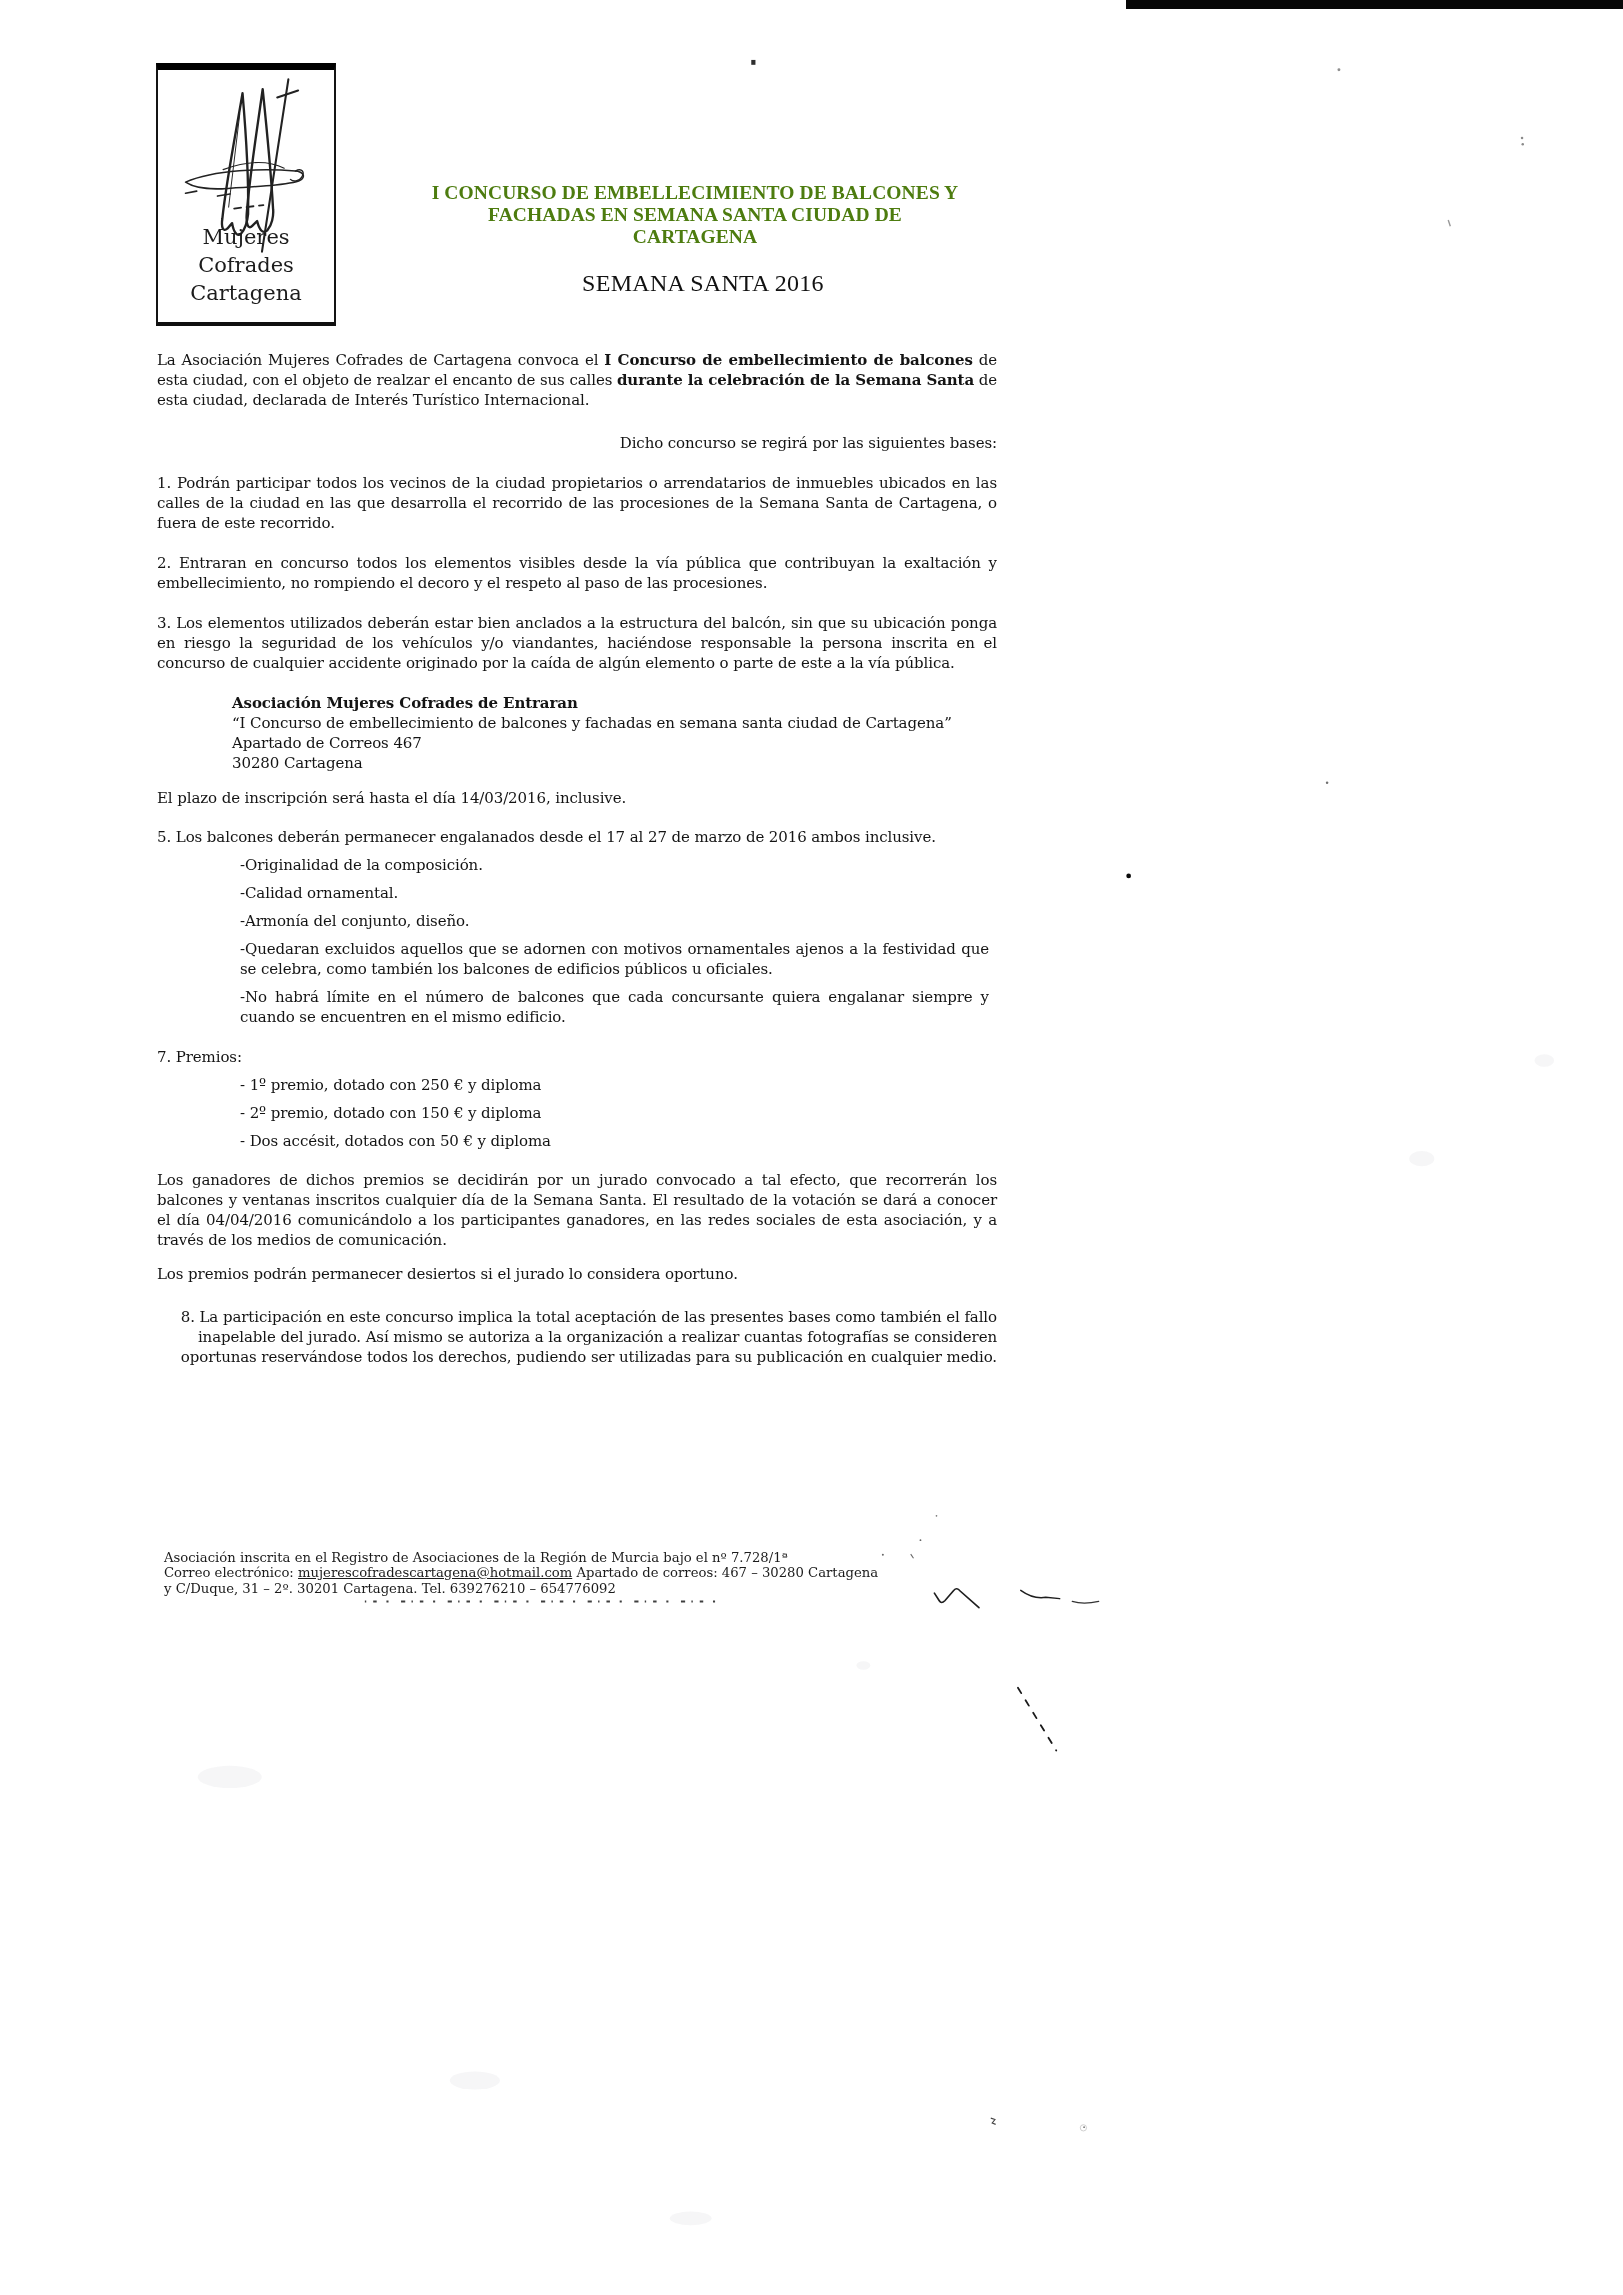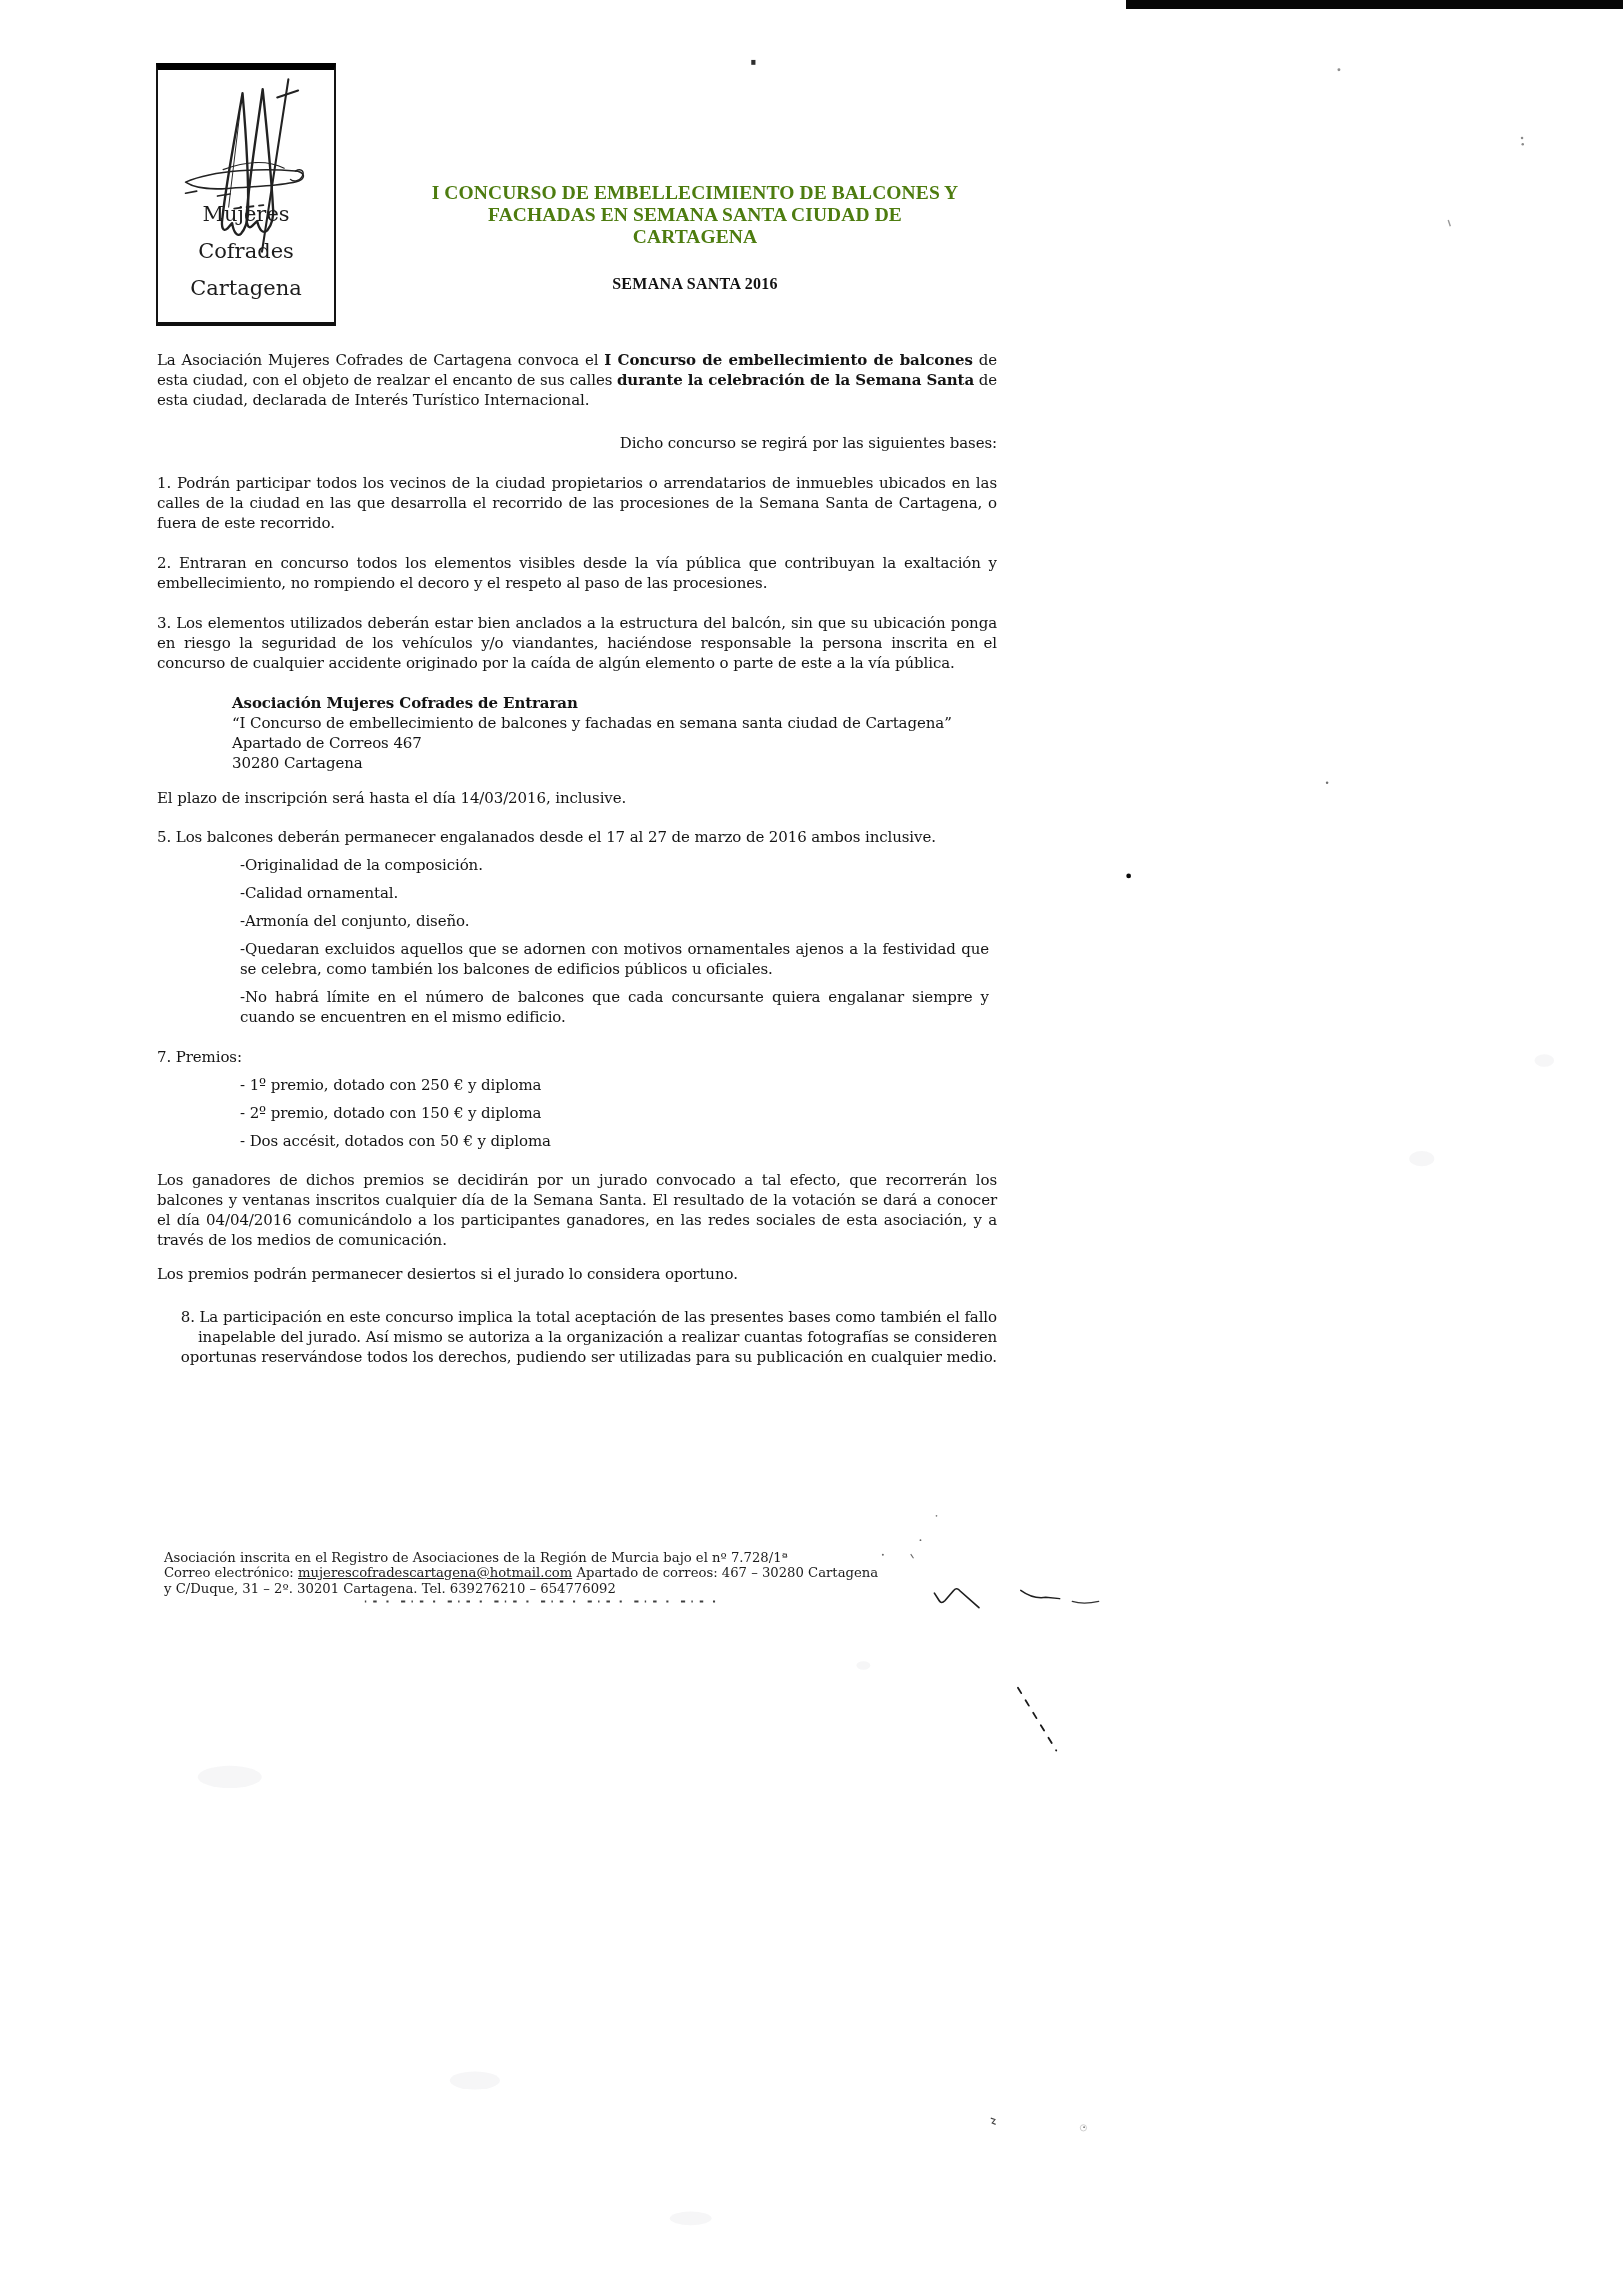--- a/index.html
+++ b/index.html
@@ -17,36 +17,36 @@
   
   .logo-box{
     position:absolute;left:156px;top:63px;width:180px;height:263px;
     box-sizing:border-box;
     border:2.8px solid #141414;border-top:7.7px solid #000;border-bottom:4.2px solid #101010;
     background:#fff;
   }
   .logo-art{position:absolute;left:0;top:1.4px;width:100%;height:182px;}
   .logo-text{
     position:absolute;left:0;bottom:15.3px;width:100%;
-    text-align:center;font-size:21px;line-height:37px;color:#1c1c1c;
+    text-align:center;font-size:21px;line-height:28px;color:#1c1c1c;
     font-family:"DejaVu Serif", serif;
   }
 
   
   .title-block{
     position:absolute;left:392px;top:182px;width:606px;
     text-align:center;
     font-family:"Liberation Serif", serif;
     font-weight:bold;font-size:19.5px;line-height:22px;color:#4d7c0f;
     letter-spacing:0.1px;
   }
   .subtitle{
-    position:absolute;left:392px;top:273px;width:606px;
+    position:absolute;left:400px;top:273px;width:606px;
     text-align:center;font-family:"Liberation Serif", serif;
-    font-weight:bold;font-size:16px;line-height:21px;color:#121212;
+    font-weight:normal;font-size:24px;line-height:21px;color:#121212;
     letter-spacing:0.3px;
   }
 
   
   .body-col{
     position:absolute;left:157px;top:350px;width:840px;
     font-size:15px;line-height:20px;letter-spacing:-0.1px;
     color:#141414;
   }
   .body-col p{margin:19.5px 0 0 0;}

